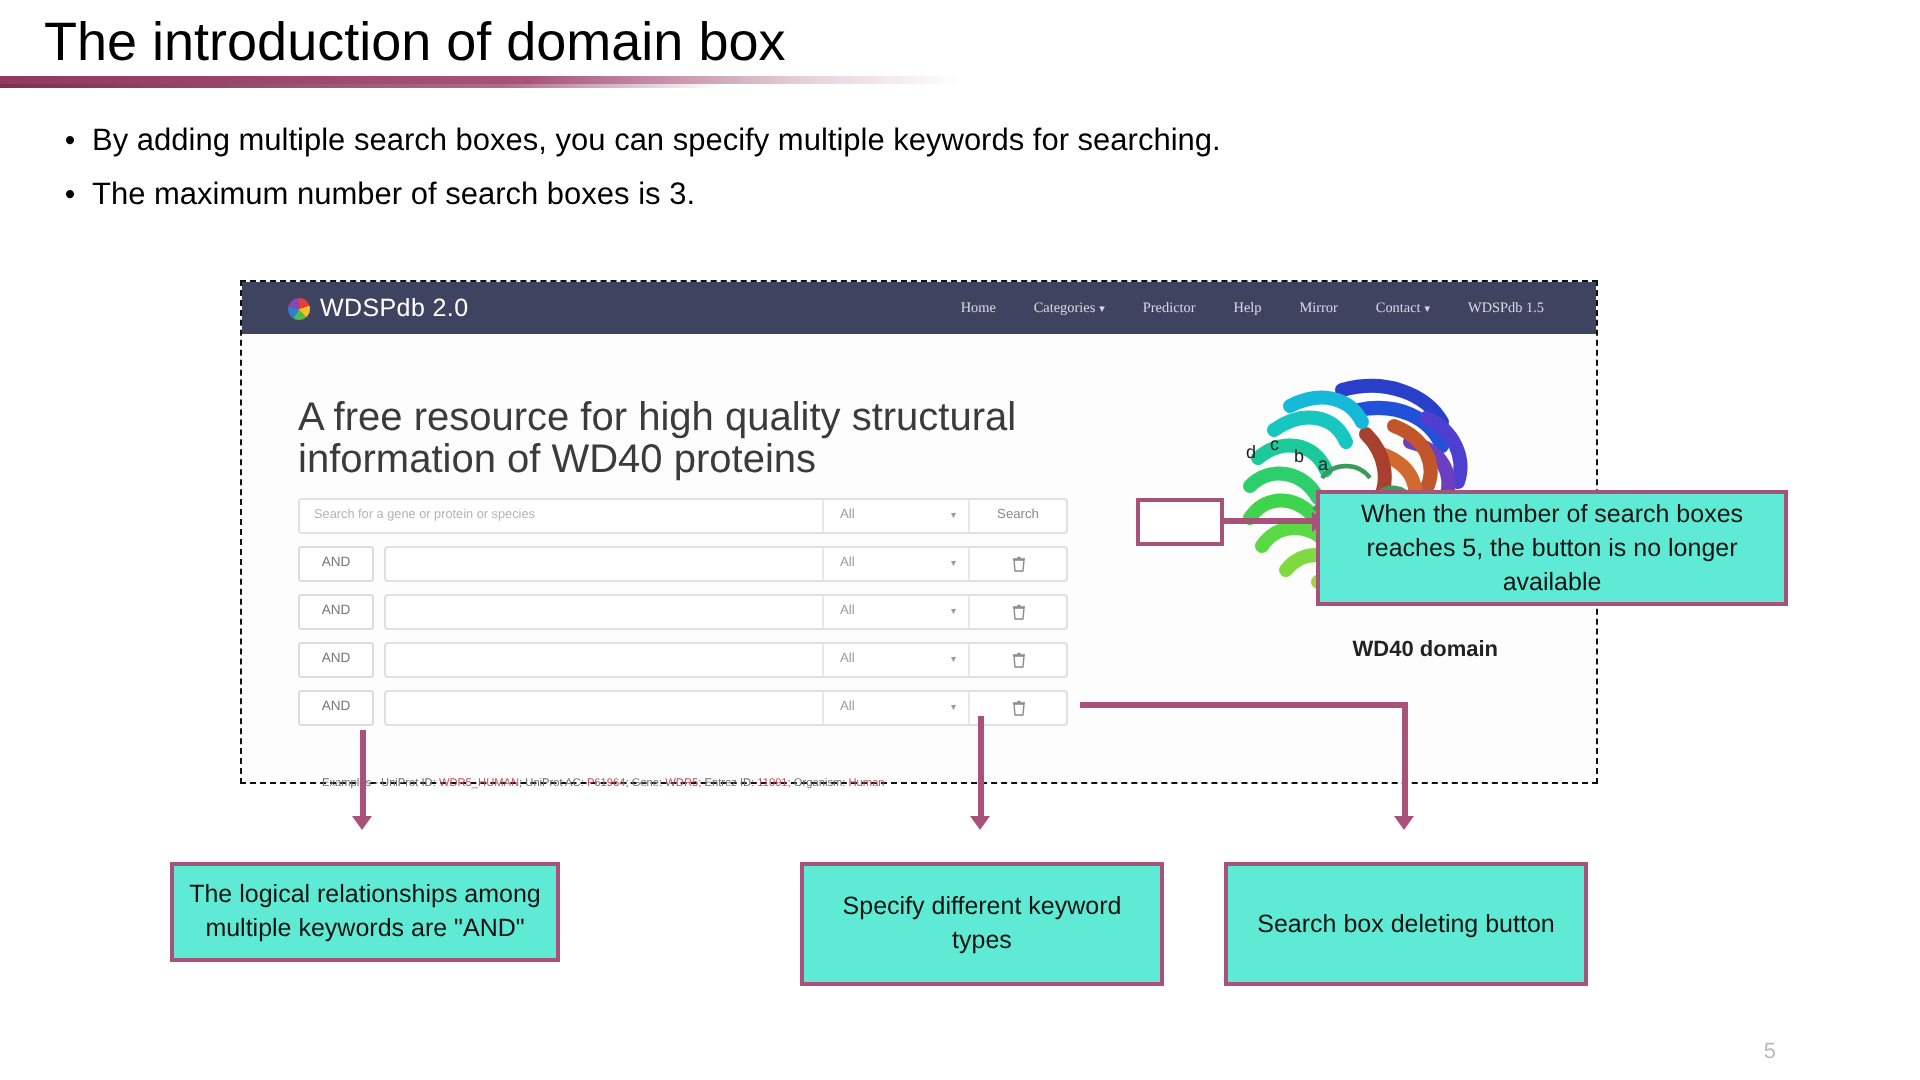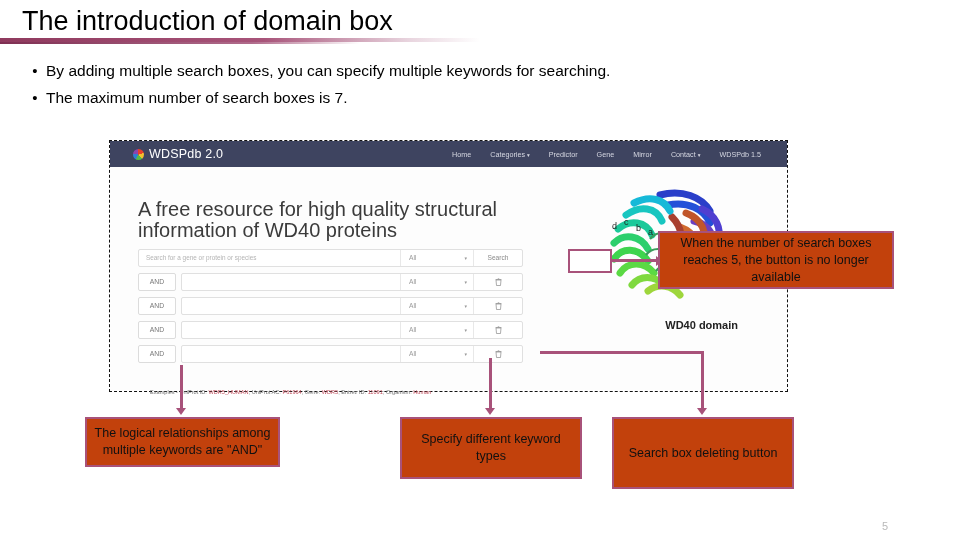--- a/index.html
+++ b/index.html
@@ -28,40 +28,40 @@
   .bullets{position:absolute;left:24px;top:60px;width:860px;}
   .bullet{
     display:flex;align-items:flex-start;font-size:15.5px;color:#000;
     margin-bottom:6px;line-height:21px;
   }
   .bullet .dot{width:22px;flex:0 0 22px;text-align:center;font-size:15px;}
   .bullet .btxt{flex:1;}
 
   
   .shot{
-    position:absolute;left:109px;top:140px;width:679px;height:252px;
+    position:absolute;left:120px;top:140px;width:679px;height:252px;
     border:1.6px dashed #111;background:#ffffff;box-sizing:border-box;
   }
   
   .navbar{
     position:absolute;left:0;top:0;right:0;height:26px;background:#3e4460;
     display:flex;align-items:center;
   }
   .brand{display:flex;align-items:center;margin-left:23px;}
   .brand .pin{
     width:11px;height:11px;border-radius:50%;margin-right:5px;
     background:
       conic-gradient(#e8402a 0 20%, #f2c12e 20% 38%, #57b947 38% 58%,
                      #2f7fd1 58% 78%, #8e44ad 78% 100%);
   }
   .brand .bname{color:#fff;font-size:12.5px;letter-spacing:.2px;}
   .navlinks{
     margin-left:auto;margin-right:26px;display:flex;align-items:center;gap:19px;
   }
-  .navlinks a{color:#d6d8e2;font-size:7.2px;text-decoration:none;white-space:nowrap;}
+  .navlinks a{color:#d6d8e2;font-size:7.2px;text-decoration:none;white-space:nowrap;font-family:Liberation Serif, serif;}
   .caret{font-size:5.5px;margin-left:2px;color:#d6d8e2;}
 
   
   .shotbody{position:absolute;left:0;top:26px;right:0;bottom:0;background:#fdfdfd;}
 
   .hero-h{
     position:absolute;left:28px;top:32px;width:420px;
     font-size:20px;color:#3b3b3b;line-height:21px;
   }
 
@@ -101,23 +101,23 @@
   }
   .examples .hl{color:#c0505e;}
 
   
   .protein{position:absolute;left:480px;top:12px;width:150px;height:140px;}
   .plabel{
     position:absolute;left:488px;top:152px;width:140px;text-align:right;
     font-size:11px;font-weight:bold;color:#222;
   }
   .abox{
-    position:absolute;border:2.4px solid #a8527a;background:#c2410c;box-sizing:border-box;
+    position:absolute;border:2.4px solid #a8527a;background:#5eead4;box-sizing:border-box;
     display:flex;align-items:center;justify-content:center;text-align:center;
-    font-size:12.5px;color:#111;line-height:17px;padding:4px 6px;
+    font-size:12.5px;color:#111;line-height:17px;padding:4px 6px;margin-top:14px;
   }
   .vline{position:absolute;width:3px;background:#a8527a;}
   .hline{position:absolute;height:3px;background:#a8527a;}
   .arrow-d{
     position:absolute;width:0;height:0;
     border-left:5.5px solid transparent;border-right:5.5px solid transparent;
     border-top:7px solid #a8527a;
   }
   .arrow-r{
     position:absolute;width:0;height:0;
@@ -141,36 +141,36 @@
   <div class="title-rule"></div>
   <div class="title-rule2"></div>
 
   <div class="bullets">
     <div class="bullet">
       <span class="dot">•</span>
       <span class="btxt">By adding multiple search boxes, you can specify multiple keywords for searching.</span>
     </div>
     <div class="bullet">
       <span class="dot">•</span>
-      <span class="btxt">The maximum number of search boxes is 7.</span>
+      <span class="btxt">The maximum number of search boxes is 3.</span>
     </div>
   </div>
 
   <div class="shot">
 
     <div class="navbar">
       <div class="brand">
         <span class="pin"></span>
         <span class="bname">WDSPdb 2.0</span>
       </div>
       <div class="navlinks">
         <a href="#"><span>Home</span></a>
         <a href="#"><span>Categories</span><span class="caret">▾</span></a>
         <a href="#"><span>Predictor</span></a>
-        <a href="#"><span>Gene</span></a>
+        <a href="#"><span>Help</span></a>
         <a href="#"><span>Mirror</span></a>
         <a href="#"><span>Contact</span><span class="caret">▾</span></a>
         <a href="#"><span>WDSPdb 1.5</span></a>
       </div>
     </div>
 
     <div class="shotbody">
 
       <div class="hero-h">A free resource for high quality structural information of WD40 proteins</div>
 
@@ -306,17 +306,17 @@
   <div class="arrow-d" style="left:176px;top:408px;"></div>
   <div class="abox" style="left:85px;top:417px;width:195px;height:50px;">The logical relationships among multiple keywords are "AND"</div>
 
   <div class="vline" style="left:489px;top:358px;height:52px;"></div>
   <div class="arrow-d" style="left:485px;top:408px;"></div>
   <div class="abox" style="left:400px;top:417px;width:182px;height:62px;">Specify different keyword types</div>
 
   <div class="hline" style="left:540px;top:351px;width:164px;"></div>
   <div class="vline" style="left:701px;top:351px;height:59px;"></div>
   <div class="arrow-d" style="left:697px;top:408px;"></div>
-  <div class="abox" style="left:612px;top:417px;width:182px;height:72px;">Search box deleting button</div>
+  <div class="abox" style="left:612px;top:417px;width:182px;height:62px;">Search box deleting button</div>
 
   <div class="pagenum">5</div>
 
 </div>
 
 </body></html>

